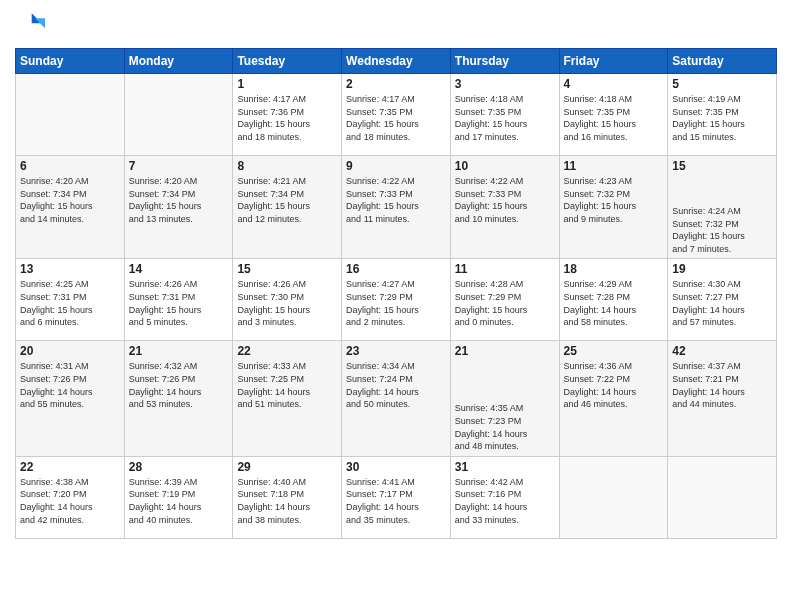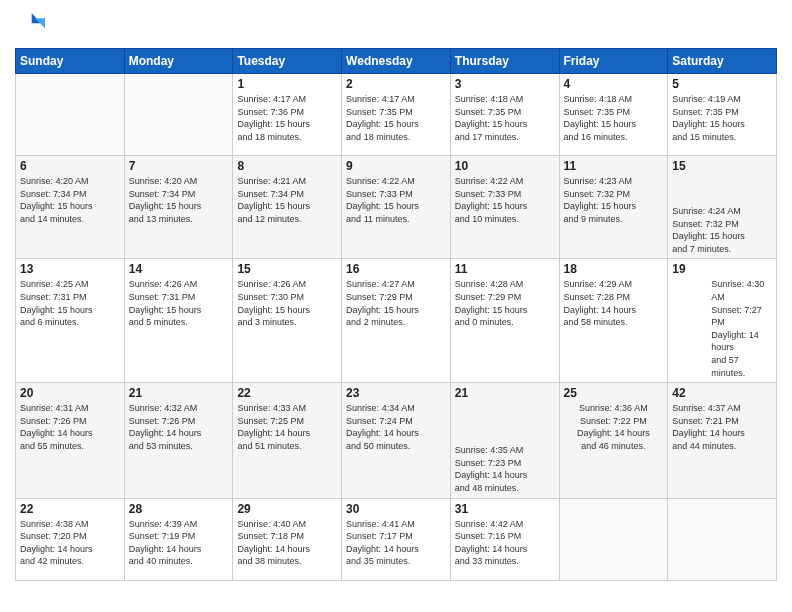--- a/index.html
+++ b/index.html
@@ -244,21 +244,21 @@
           </td>
           <td>
             <div class="day-num">18</div>
             <div class="day-info" style="white-space: pre-line;">Sunrise: 4:29 AM
 Sunset: 7:28 PM
 Daylight: 14 hours
 and 58 minutes.</div>
           </td>
           <td>
             <div class="day-num">19</div>
-            <div class="day-info" style="white-space: pre-line; margin-left: 39px;">Sunrise: 4:30 AM
+            <div class="day-info" style="white-space: pre-line;">Sunrise: 4:30 AM
 Sunset: 7:27 PM
 Daylight: 14 hours
 and 57 minutes.</div>
           </td>
         </tr>
         <tr class="row-alt">
           <td>
             <div class="day-num">20</div>
             <div class="day-info" style="white-space: pre-line;">Sunrise: 4:31 AM
 Sunset: 7:26 PM
@@ -288,21 +288,21 @@
           </td>
           <td>
             <div class="day-num">21</div>
             <div class="day-info" style="white-space: pre-line; margin-top: 44px;">Sunrise: 4:35 AM
 Sunset: 7:23 PM
 Daylight: 14 hours
 and 48 minutes.</div>
           </td>
           <td>
             <div class="day-num">25</div>
-            <div class="day-info" style="white-space: pre-line; text-align: center;">Sunrise: 4:36 AM
+            <div class="day-info" style="white-space: pre-line;">Sunrise: 4:36 AM
 Sunset: 7:22 PM
 Daylight: 14 hours
 and 46 minutes.</div>
           </td>
           <td>
             <div class="day-num">42</div>
             <div class="day-info" style="white-space: pre-line;">Sunrise: 4:37 AM
 Sunset: 7:21 PM
 Daylight: 14 hours
 and 44 minutes.</div>

